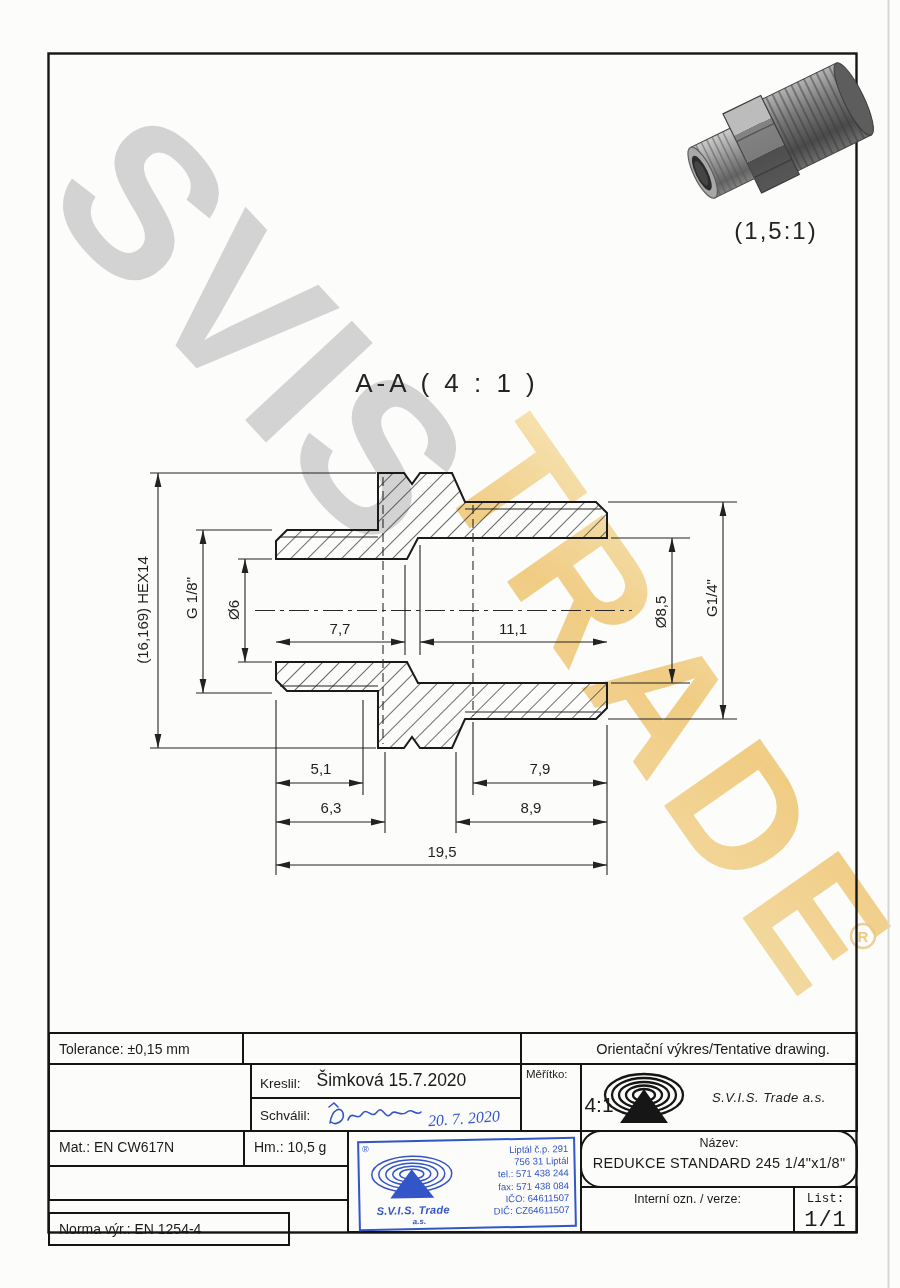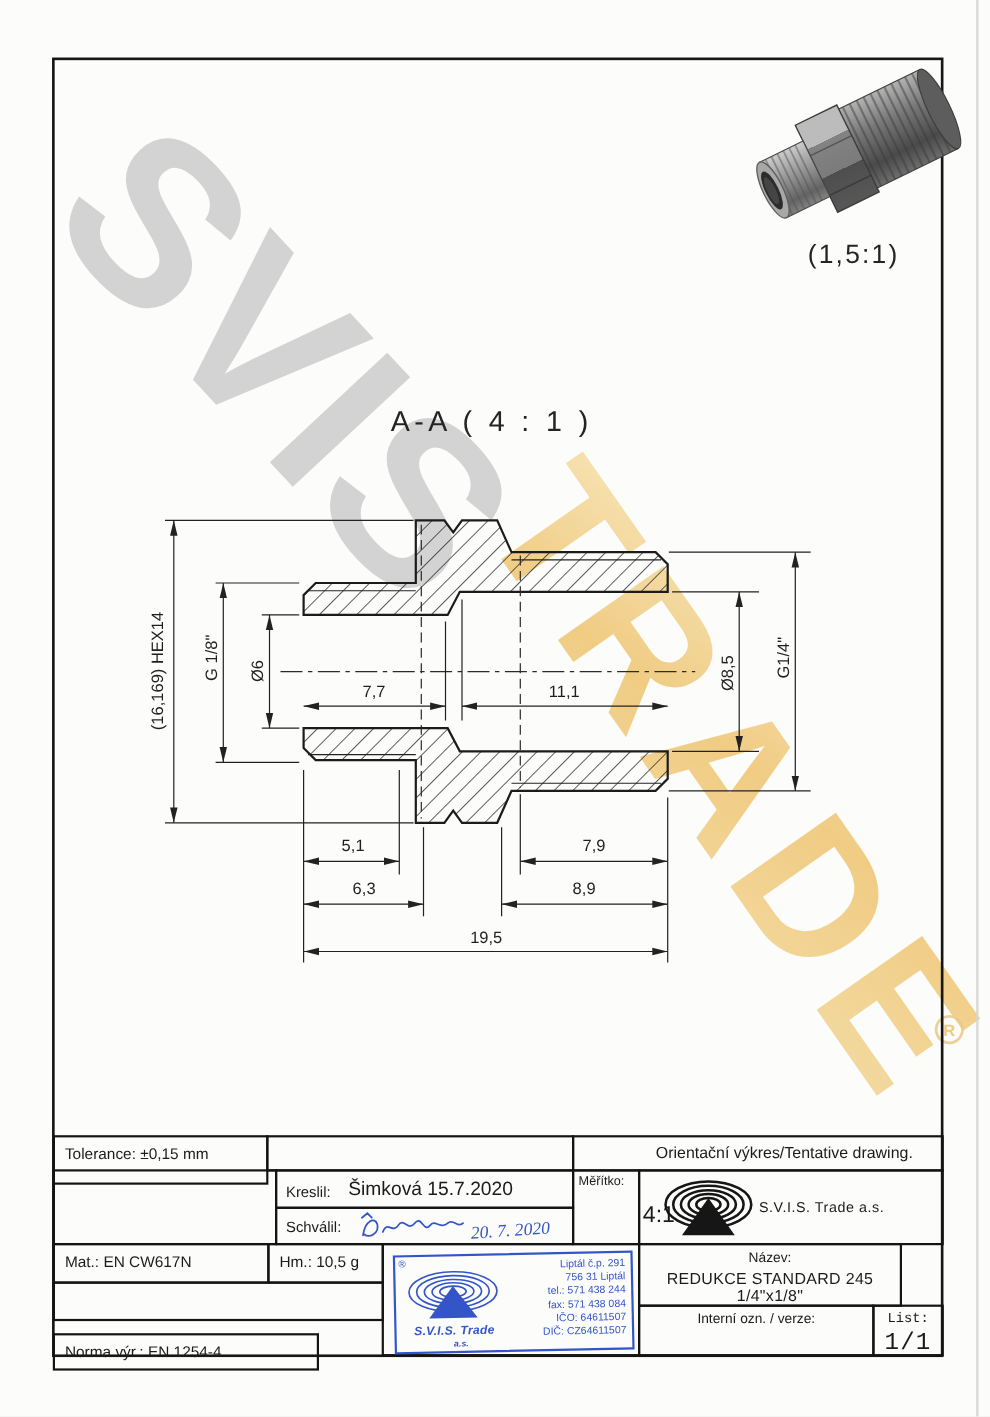--- a/index.html
+++ b/index.html
@@ -16,21 +16,21 @@
   .padlab{padding:7px 0 0 9px;font-size:14px;}
   .ctr{display:flex;align-items:center;justify-content:center;padding-left:48px;}
   .smallcap{position:absolute;left:4px;top:3px;font-size:11.5px;}
   .bigval{font-size:21px;}
   .kres-row{display:flex;align-items:flex-end;padding:0 0 6px 8px;}
   .kres-lab{font-size:13.5px;}
   .kres-val{font-size:17.5px;margin-left:16px;}
   .nazev-l,.int-l,.list-l{display:block;text-align:center;font-size:12.5px;margin-top:4px;}
   .nazev-v{display:block;text-align:center;font-size:14.5px;margin-top:5px;letter-spacing:.3px;}
   .int-v,.list-v{display:block;text-align:center;font-size:22px;margin-top:2px;letter-spacing:1px;}
-  .company-lbl{font-size:13px;letter-spacing:.5px;}
+  .company-lbl{font-size:13px;margin-left:22px;letter-spacing:.5px;font-style:italic;}
   
   .stamp{position:absolute;left:9px;top:7px;width:214px;height:86px;border:2px solid var(--stamp-blue,#3355c8);
          transform:rotate(-1.2deg);color:var(--stamp-blue,#3355c8);}
   .stamp .reg{position:absolute;left:3px;top:1px;font-size:9px;}
   .stamp-name{position:absolute;left:16px;bottom:12px;font-size:11px;font-weight:bold;font-style:italic;letter-spacing:.3px;}
   .stamp-as{position:absolute;left:52px;bottom:2px;font-size:8px;font-weight:bold;font-style:italic;}
   .stamp-addr{position:absolute;right:5px;top:4px;text-align:right;font-size:9.5px;line-height:12.2px;}
   .st-blue{stroke:var(--stamp-blue,#3355c8);fill:none;}
   .sig-stroke{stroke:var(--stamp-blue,#3355c8);fill:none;}
   .sig-text{fill:var(--stamp-blue,#3355c8);font-family:"Liberation Serif",serif;font-style:italic;font-size:16px;}
@@ -192,21 +192,21 @@
         </g>
         <ellipse cx="-86" cy="0" rx="9" ry="28" fill="#a8a8a8" stroke="#5e5e5e" stroke-width="1.2"></ellipse>
         <ellipse cx="-87" cy="0" rx="6" ry="19" fill="#2c2c2c"></ellipse>
         <ellipse cx="-87.5" cy="0" rx="4" ry="13.5" fill="#454545"></ellipse>
       </g>
       <text class="scalelbl" text-anchor="middle" x="776" y="239">(1,5:1)</text>
     </g>
   </svg>
 
   <div>
-    <div class="cell padlab" style="left:48px;top:1032px;width:196px;height:45px;">Tolerance: ±0,15 mm</div>
+    <div class="cell padlab" style="left:48px;top:1032px;width:196px;height:33px;">Tolerance: ±0,15 mm</div>
     <div class="cell" style="left:242px;top:1032px;width:280px;height:33px;"></div>
     <div class="cell ctr" style="left:520px;top:1032px;width:338px;height:33px;font-size:14.5px;">Orientační výkres/Tentative drawing.</div>
 
     <div class="cell" style="left:48px;top:1063px;width:204px;height:69px;"></div>
 
     <div class="cell kres-row" style="left:250px;top:1063px;width:272px;height:36px;">
       <span class="kres-lab">Kreslil:</span>
       <span class="kres-val">Šimková 15.7.2020</span>
     </div>
     <div class="cell" style="left:250px;top:1097px;width:272px;height:35px;">
@@ -260,21 +260,21 @@
           <span style="display:block">Liptál č.p. 291</span>
           <span style="display:block">756 31 Liptál</span>
           <span style="display:block">tel.: 571 438 244</span>
           <span style="display:block">fax: 571 438 084</span>
           <span style="display:block">IČO: 64611507</span>
           <span style="display:block">DIČ: CZ64611507</span>
         </div>
       </div>
     </div>
 
-    <div class="cell" style="left:580px;top:1130px;width:240px;height:58px;">
+    <div class="cell" style="left:580px;top:1130px;width:278px;height:58px;border-radius:21px;">
       <span class="nazev-l">Název:</span>
       <span class="nazev-v">REDUKCE STANDARD 245 1/4"x1/8"</span>
     </div>
     <div class="cell" style="left:580px;top:1186px;width:215px;height:47px;">
       <span class="int-l">Interní ozn. / verze:</span>
     </div>
     <div class="cell" style="left:793px;top:1186px;width:65px;height:47px;font-family:Liberation Mono, monospace;">
       <span class="list-l">List:</span>
       <span class="list-v">1/1</span>
     </div>

